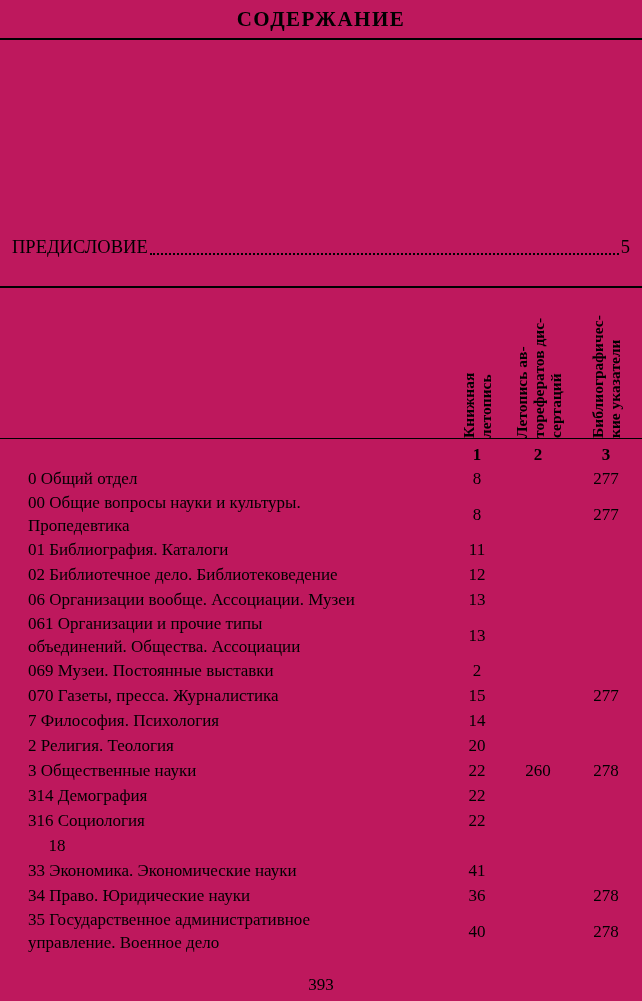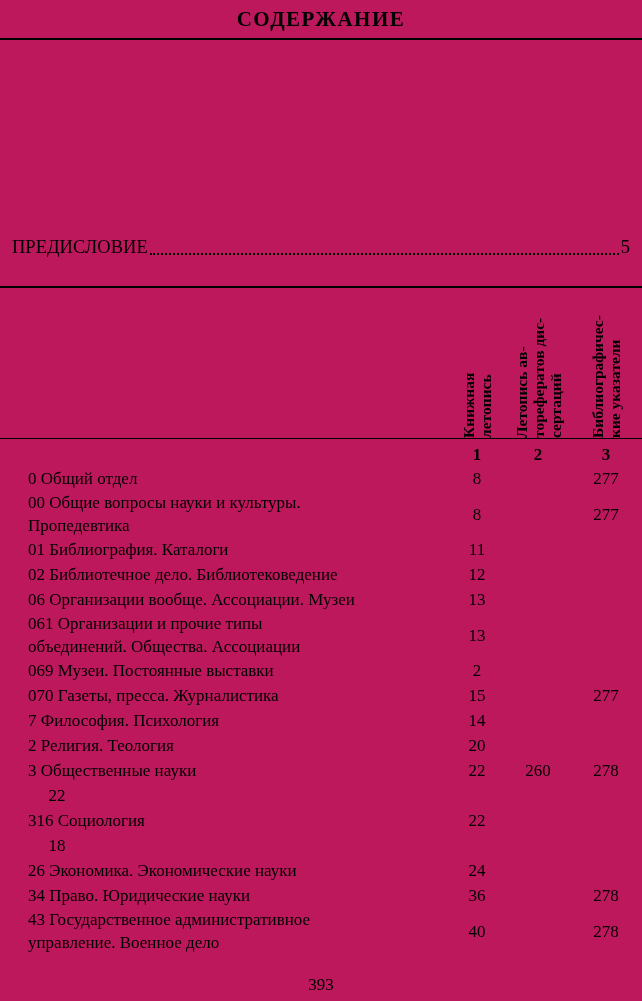--- a/index.html
+++ b/index.html
@@ -179,54 +179,55 @@
     </div>
 
     <div class="row">
       <div class="t bold">3 Общественные науки</div>
       <div class="num c1">22</div>
       <div class="num c2">260</div>
       <div class="num c3">278</div>
     </div>
 
     <div class="row">
+      <div class="t">314 Демография</div>
       <div class="num c1">22</div>
       <div class="num c2"></div>
       <div class="num c3"></div>
     </div>
 
     <div class="row">
       <div class="t">316 Социология</div>
       <div class="num c1">22</div>
       <div class="num c2"></div>
       <div class="num c3"></div>
     </div>
 
     <div class="row">
       <div class="num c1">18</div>
       <div class="num c2"></div>
       <div class="num c3"></div>
     </div>
 
     <div class="row">
-      <div class="t">26 Экономика. Экономические науки</div>
-      <div class="num c1">24</div>
+      <div class="t">33 Экономика. Экономические науки</div>
+      <div class="num c1">41</div>
       <div class="num c2"></div>
       <div class="num c3"></div>
     </div>
 
     <div class="row">
       <div class="t">34 Право. Юридические науки</div>
       <div class="num c1">36</div>
       <div class="num c2"></div>
       <div class="num c3">278</div>
     </div>
 
     <div class="row">
-      <div class="t">43 Государственное административное
+      <div class="t">35 Государственное административное
 управление. Военное дело</div>
       <div class="num c1">40</div>
       <div class="num c2"></div>
       <div class="num c3">278</div>
     </div>
 
   </div>
 
   <div class="page-num">393</div>
 

